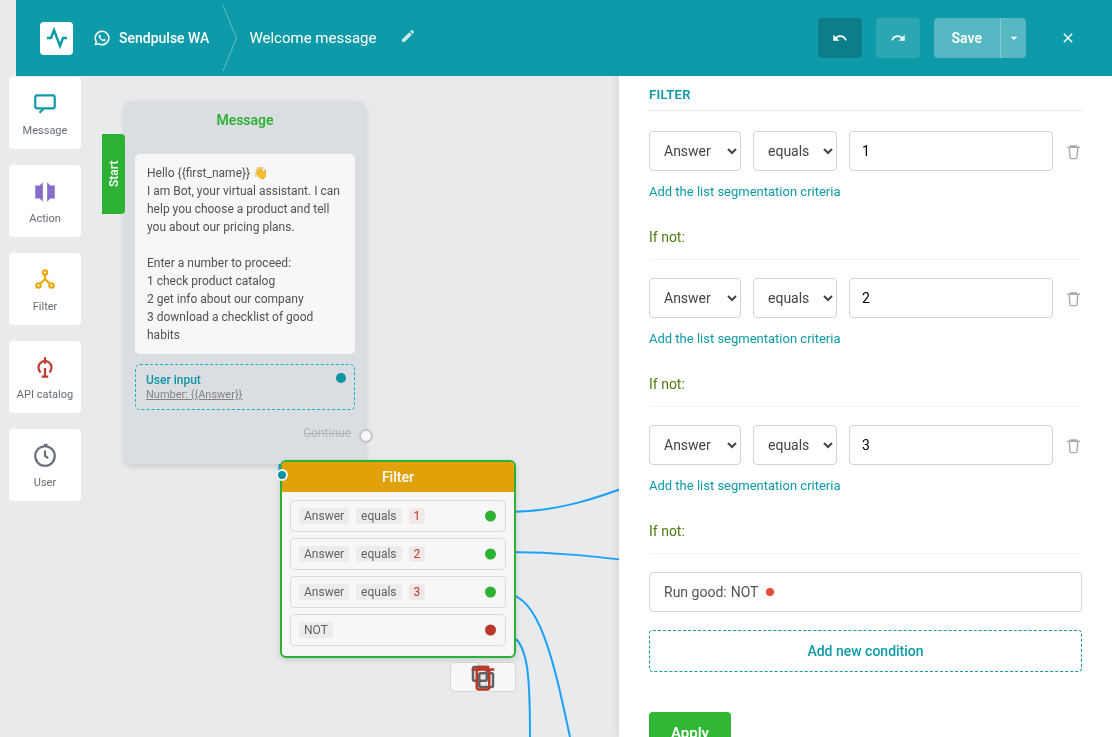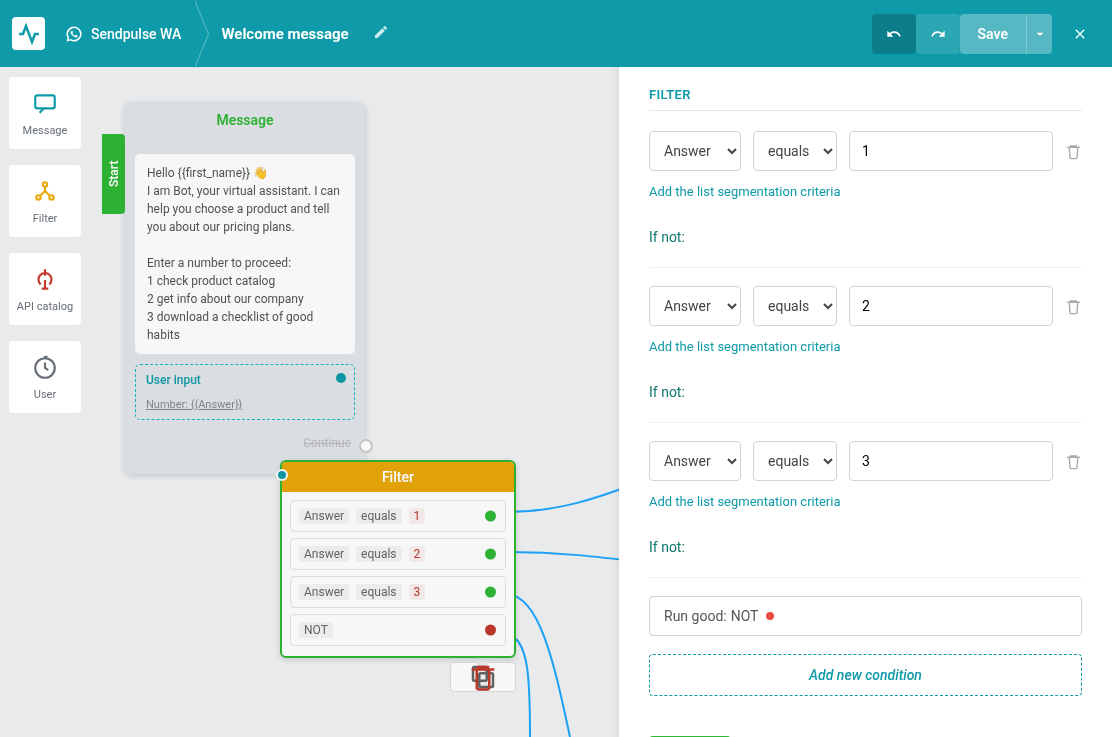--- a/index.html
+++ b/index.html
@@ -1,29 +1,29 @@
 <!DOCTYPE html>
 <html><head>
 <meta charset="utf-8">
 <style>
   * { box-sizing: border-box; margin: 0; padding: 0; font-family: -apple-system, BlinkMacSystemFont, "Segoe UI", Roboto, sans-serif; }
   body { width: 1112px; height: 737px; overflow: hidden; background: #f0f2f4; position: relative; }
   
   
-  .header { height: 67px; background: #0e9aa8; display: flex; align-items: center; padding: 0 12px; color: white; position: relative; z-index: 50; }
+  .header { height: 76px; background: #0e9aa8; display: flex; align-items: center; padding: 0 24px; color: white; position: relative; z-index: 50; margin-left: 16px; }
   .logo { width: 33px; height: 33px; background: white; border-radius: 4px; display: flex; align-items: center; justify-content: center; margin-right: 20px; }
   .logo svg { width: 24px; height: 24px; fill: none; stroke: #0e9aa8; stroke-width: 2.5; }
   .bot-name { display: flex; align-items: center; font-weight: 500; font-size: 14px; }
   .bot-name svg { width: 18px; height: 18px; margin-right: 8px; fill: white; }
   .breadcrumb-sep { width: 40px; height: 67px; position: relative; display:flex; align-items:center; justify-content:center;}
   .breadcrumb-sep::before { content:''; position:absolute; width:0;height:0; border-top:34px solid transparent; border-bottom:34px solid transparent; border-left:14px solid rgba(255,255,255,0.35); left:14px; }
   .breadcrumb-sep::after { content:''; position:absolute; width:0;height:0; border-top:34px solid transparent; border-bottom:34px solid transparent; border-left:14px solid #0e9aa8; left:13px; }
-  .flow-name { font-size: 15px; font-weight: 700; display: flex; align-items: center; gap: 24px; }
+  .flow-name { font-size: 15px; font-weight: 400; display: flex; align-items: center; gap: 24px; }
   .flex-grow { flex: 1; }
-  .header-actions { display: flex; align-items: center; gap: 0; }
+  .header-actions { display: flex; align-items: center; gap: 14px; }
   .icon-btn { width: 44px; height: 40px; background: rgba(255,255,255,0.12); border: none; border-radius: 4px; color: white; cursor: pointer; display: flex; align-items: center; justify-content: center; }
   .icon-btn.darker { background: rgba(0,0,0,0.18); }
   .save-group { display: flex; }
   .save-btn { padding: 0 18px; height: 40px; background: rgba(255,255,255,0.3); border: none; border-radius: 4px 0 0 4px; color: white; font-size: 14px; font-weight: 600; cursor: pointer; }
   .save-more { width: 26px; height: 40px; background: rgba(255,255,255,0.3); border: none; border-left:1px solid rgba(255,255,255,0.25); border-radius: 0 4px 4px 0; color: white; cursor: pointer; display:flex;align-items:center;justify-content:center;}
   .close-btn { width: 40px; height: 40px; background: none; border: none; color: white; cursor: pointer; margin-left: 8px; font-size: 22px; display:flex;align-items:center;justify-content:center;}
   
   
   .sidebar { position: absolute; left: 0; top: 67px; width: 91px; height: 670px; padding: 10px 9px; z-index: 20; }
   .sidebar-item { width: 72px; height: 72px; background: white; border-radius: 4px; margin-bottom: 16px; display: flex; flex-direction: column; align-items: center; justify-content: center; cursor: pointer; gap: 6px; color: #666d75;}
@@ -34,21 +34,21 @@
   .canvas { position: absolute; left: 0; top: 67px; right: 0; bottom: 0; z-index: 10; }
   .canvas svg { position:absolute; inset:0; width:100%; height:100%; pointer-events:none; }
   
   
   .node { position: absolute; border-radius: 6px; box-shadow: 0 2px 6px rgba(0,0,0,0.15); }
   .node-message { left: 125px; top: 35px; width: 240px; background: #e2e6ea; }
   .start-tag { position: absolute; left: -23px; top: 32px; background: #2fb735; color: white; width: 23px; height: 80px; border-radius: 4px 0 0 4px; writing-mode: vertical-rl; transform: rotate(180deg); display: flex; align-items: center; justify-content: center; font-size: 12px; font-weight: 600; }
   .node-head { height: 36px; display: flex; align-items: center; justify-content: center; font-weight: 600; color: #2fb735; font-size: 14px; }
   .msg-body { margin: 16px 10px 10px 10px; background: white; border-radius: 5px; padding: 10px 12px; font-size: 12px; color: #555; line-height: 1.5; }
   .user-input { margin: 0 10px 10px 10px; border: 1.5px dashed #17b8c7; border-radius: 5px; padding: 8px 10px; position: relative; }
-  .user-input .ui-title { color: #0e9aa8; font-size: 12px; font-weight: 500; margin-bottom: 11px;}
+  .user-input .ui-title { color: #0e9aa8; font-size: 12px; font-weight: 500; margin-bottom: 1px;}
   .user-input .ui-sub { color: #888; font-size: 11px; text-decoration: underline; }
   .user-input .dot { position: absolute; right: 8px; top: 8px; width: 10px; height: 10px; background: #0e9aa8; border-radius: 50%; }
   .continue-wrap { position: relative; height: 20px; margin-bottom: 24px; }
   .continue { position: absolute; right: 14px; bottom: 0; font-size: 12px; color: #bbb; text-decoration: line-through;}
   .continue-dot { position:absolute; right:-8px; bottom:-3px; width:14px; height:14px; background:white; border:2px solid #ccc; border-radius:50%;}
   
   
   .node-filter { left: 280px; top: 393px; width: 236px; background: white; border: 2px solid #2fb735; }
   .filter-head { height: 30px; background: #e9a80a; color: white; font-size: 14px; font-weight: 600; display: flex; align-items: center; justify-content: center; border-radius: 4px 4px 0 0; }
   .filter-in-dot { position:absolute; left:-6px; top:7px; width:12px;height:12px;background:#0e9aa8;border-radius:50%;border:2px solid white;}
@@ -66,24 +66,24 @@
   .panel { position: absolute; right: 0; top: 67px; width: 493px; height: 670px; background: white; z-index: 40; box-shadow: -2px 0 8px rgba(0,0,0,0.08); padding: 20px 30px; overflow-y:auto;}
   .panel-title { color: #0e9aa8; font-size: 13px; font-weight: 600; letter-spacing: 0.3px; padding-bottom: 8px; border-bottom: 1px solid #e6e8ea; margin-bottom: 20px;}
   .cond { margin-bottom: 8px; }
   .cond-row { display: flex; gap: 12px; align-items: center; margin-bottom: 10px;}
   .sel { height: 40px; border:1px solid #d0d4d8; border-radius:4px; padding: 0 10px; font-size: 14px; color: #444; background:white;}
   .sel-field { width: 130px; }
   .sel-op { width: 104px; }
   .val-input { flex:1; height:40px; border:1px solid #d0d4d8; border-radius:4px; padding:0 12px; font-size:14px; }
   .del-ic { width:20px; color:#aaa; cursor:pointer; display:flex;align-items:center;justify-content:center;}
   .seg-link { color:#0e9aa8; font-size:13px; cursor:pointer; display:inline-block; margin-bottom: 22px;}
-  .ifnot { color:#0f766e; font-size:14px; padding-bottom:22px; border-bottom:1px solid #f0f2f4; margin-bottom:18px;}
+  .ifnot { color:#4d7c0f; font-size:14px; padding-bottom:14px; border-bottom:1px solid #f0f2f4; margin-bottom:18px;}
   .runpath { border:1px solid #d0d4d8; border-radius:4px; padding:11px 14px; font-size:14px; color:#555; margin-bottom:18px; display:flex; align-items:center; gap:4px;}
   .runpath .rdot{ width:8px;height:8px;background:#e74c3c;border-radius:50%;display:inline-block;margin-left:4px;}
-  .add-cond { border:1px dashed #0e9aa8; color:#0e9aa8; text-align:center; padding:12px; border-radius:4px; cursor:pointer; font-size:14px; font-weight:500; margin-bottom:40px;font-style:italic;}
+  .add-cond { border:1px dashed #0e9aa8; color:#0e9aa8; text-align:center; padding:12px; border-radius:4px; cursor:pointer; font-size:14px; font-weight:500; margin-bottom:40px;}
   .apply { background:#2fb735; color:white; border:none; padding:12px 22px; font-size:15px; font-weight:600; border-radius:4px; cursor:pointer;}
 
   
   .dim { position:absolute; inset:0; background:rgba(0,0,0,0.03); z-index:15;}
   
   .pencil-icon svg, .header-actions svg { width:16px;height:16px; }
 </style>
 </head>
 <body>
 
@@ -215,20 +215,28 @@
 
 <div class="sidebar" id="sidebar">
     <div class="sidebar-item">
       <div class="icon">
         <svg width="30" height="26" viewBox="0 0 24 24" fill="none" stroke="#0e9aa8" stroke-width="2">
           <rect x="3" y="4" width="18" height="12" rx="2"></rect>
           <path d="M7 20l4-4"></path>
         </svg>
       </div>
       <div class="label">Message</div>
+    </div>
+    <div class="sidebar-item">
+      <div class="icon">
+        <svg width="30" height="26" viewBox="0 0 24 24" fill="#7b5cc7">
+          <path d="M3 6h4l3-3v18l-3-3H3zM21 18h-4l-3 3V3l3 3h4z" opacity="0.9"></path>
+        </svg>
+      </div>
+      <div class="label">Action</div>
     </div>
     <div class="sidebar-item">
       <div class="icon">
         <svg width="30" height="26" viewBox="0 0 24 24" fill="none" stroke="#e9a80a" stroke-width="2">
           <circle cx="12" cy="5" r="2"></circle>
           <path d="M12 7v4M8 15l4-4 4 4"></path>
           <circle cx="6" cy="17" r="2"></circle>
           <circle cx="18" cy="17" r="2"></circle>
         </svg>
       </div>

